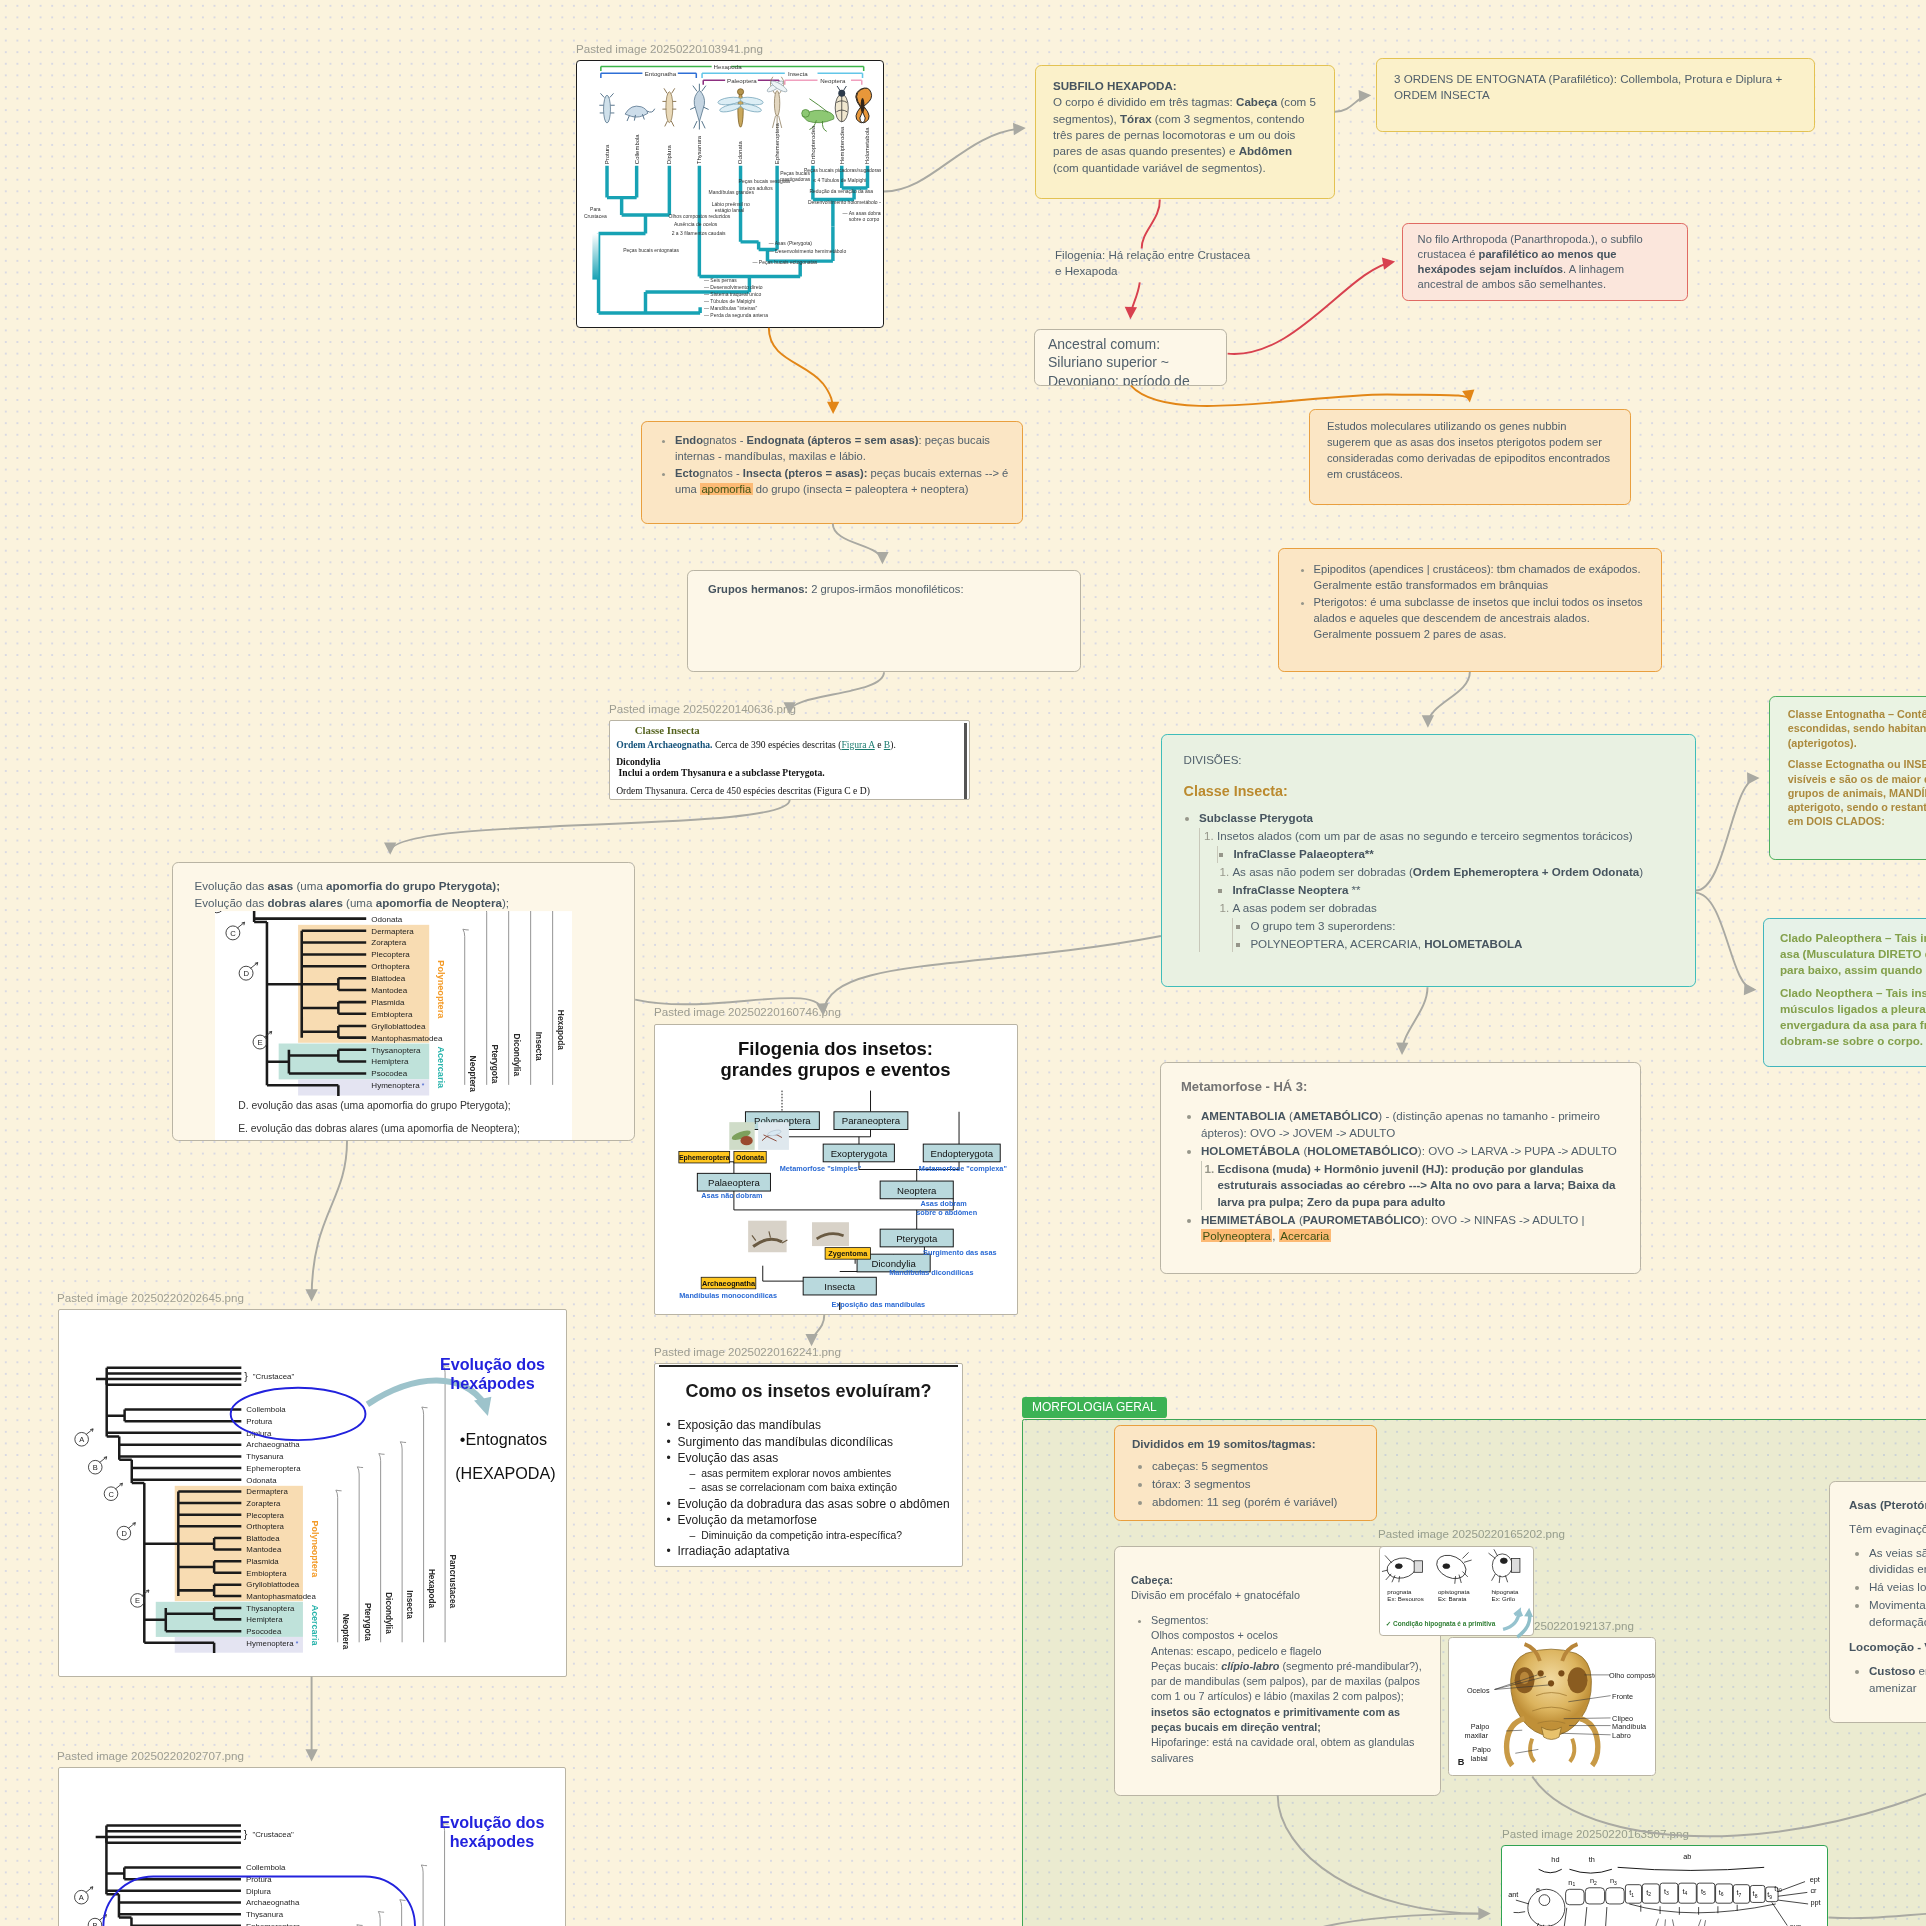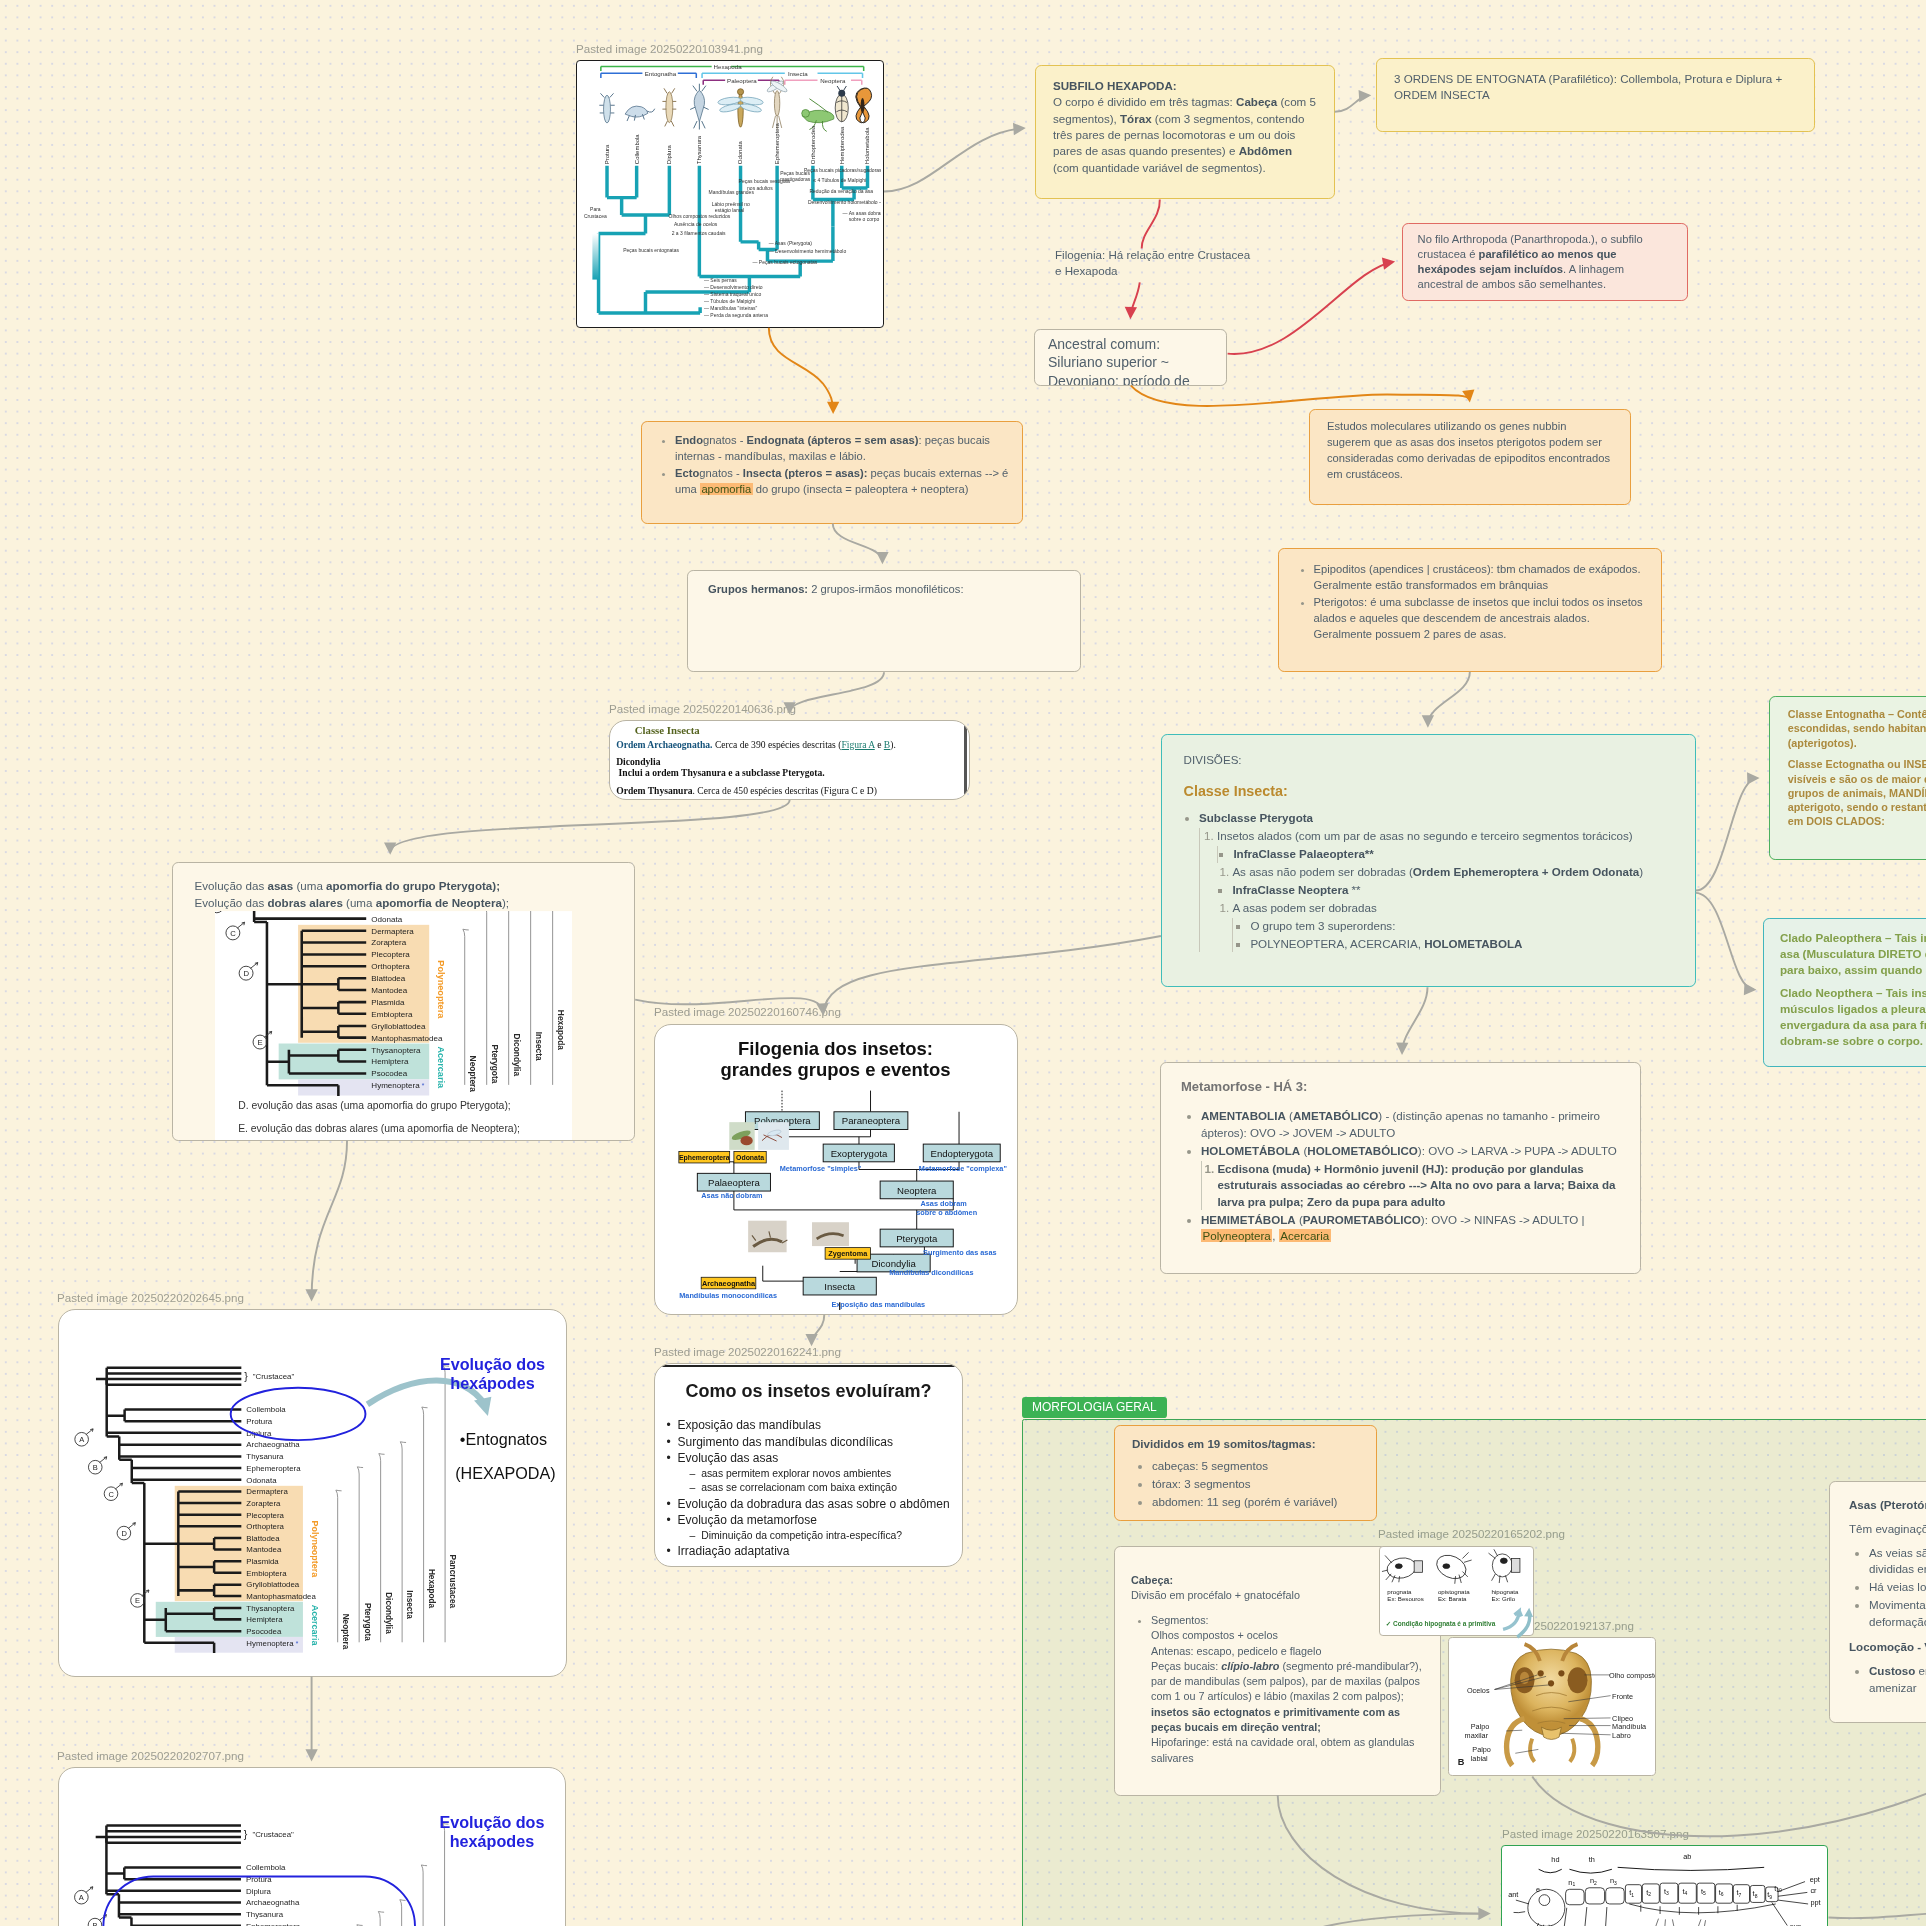--- a/index.html
+++ b/index.html
@@ -8,21 +8,21 @@
  background-image:radial-gradient(circle,#d9d9e2 0.7px,transparent 0.8px);
  background-size:11.6px 11.6px;
  font-family:"Liberation Sans",sans-serif;color:#51606c;}
 .card{position:absolute;box-sizing:border-box;border-radius:6.2px;border:1.2px solid #b9b4a4;background:#fdf7e8;padding:11.6px 17px;font-size:11.6px;line-height:1.42;overflow:hidden}
 .yellow{background:#fbf1ca;border-color:#e3c252}
 .orange{background:#fbe6c5;border-color:#e99f3e}
 .red{background:#fbe6dc;border-color:#e06a63}
 .green1{background:#e9f1e2;border-color:#3fbdba;border-width:1.5px}
 .green2{background:#eaf3e3;border-color:#4cb05e}
 .green3{background:#e7f2e8;border-color:#40b5bd}
-.imgcard{position:absolute;box-sizing:border-box;border-radius:17px;border:1.2px solid #b9b4a4;background:#fff;overflow:hidden}
+.imgcard{position:absolute;box-sizing:border-box;border-radius:2px;border:1.2px solid #b9b4a4;background:#fff;overflow:hidden}
 .gborder{border-color:#2fa352;border-width:1.2px}
 .lbl{position:absolute;color:#9d9d91;font-size:11.6px;white-space:nowrap}
 .b{font-weight:bold;color:#46545f}
 ul,ol{margin:0;padding-left:20px}
 li{margin:1.5px 0}
 li::marker{color:#96968a}
 .hl{background:#fdba74;color:#3c5214;padding:0 1.5px}
 svg text{font-family:"Liberation Sans",sans-serif}
 .ser{font-family:"Liberation Serif",serif}
 </style>
@@ -73,21 +73,21 @@
 <ul>
 <li>Epipoditos (apendices | crustáceos): tbm chamados de exápodos. Geralmente estão transformados em brânquias</li>
 <li>Pterigotos: é uma subclasse de insetos que inclui todos os insetos alados e aqueles que descendem de ancestrais alados. Geralmente possuem 2 pares de asas.</li>
 </ul>
   </div>
 
 <div class="imgcard ser" style="left:609px;top:720px;width:361px;height:80px;font-size:9.6px;color:#111;padding:3.1px 0 0 6.2px;line-height:1.16">
 <div style="color:#55631f;font-weight:bold;padding-left:18.5px;font-size:10.8px">Classe Insecta</div>
 <div style="margin-top:2.3px"><span style="color:#14527a;font-weight:bold">Ordem Archaeognatha.</span> Cerca de 390 espécies descritas (<span style="color:#1a7a6e;text-decoration:underline">Figura A</span> e <span style="color:#1a7a6e;text-decoration:underline">B</span>).</div>
 <div style="margin-top:6.2px;font-weight:bold">Dicondylia<br>&nbsp;Inclui a ordem Thysanura e a subclasse Pterygota.</div>
-<div style="margin-top:6.2px"><span style="font-weight:bold">Ordem Thysanura</span>. Cerca de 450 espécies descritas (Figura C e D)</div>
+<div style="margin-top:6.2px"><span style="font-weight:normal">Ordem Thysanura</span>. Cerca de 450 espécies descritas (Figura C e D)</div>
 <div style="position:absolute;right:2.3px;top:1.5px;width:3.1px;height:77px;background:#555"></div>
 </div>
 
 <div class="card green1" style="left:1161px;top:734px;width:535px;height:253px;padding:17px 21.6px">
 DIVISÕES:<br>
 <div style="color:#bb8a2e;font-weight:bold;font-size:14.3px;margin:13px 0 8.5px 0">Classe Insecta:</div>
 <ul style="padding-left:15.4px">
 <li><span class="b">Subclasse Pterygota</span>
 <ol style="border-left:0.8px solid #c8c8ba;padding-left:17px">
 <li value="1">Insetos alados (com um par de asas no segundo e terceiro segmentos torácicos)

